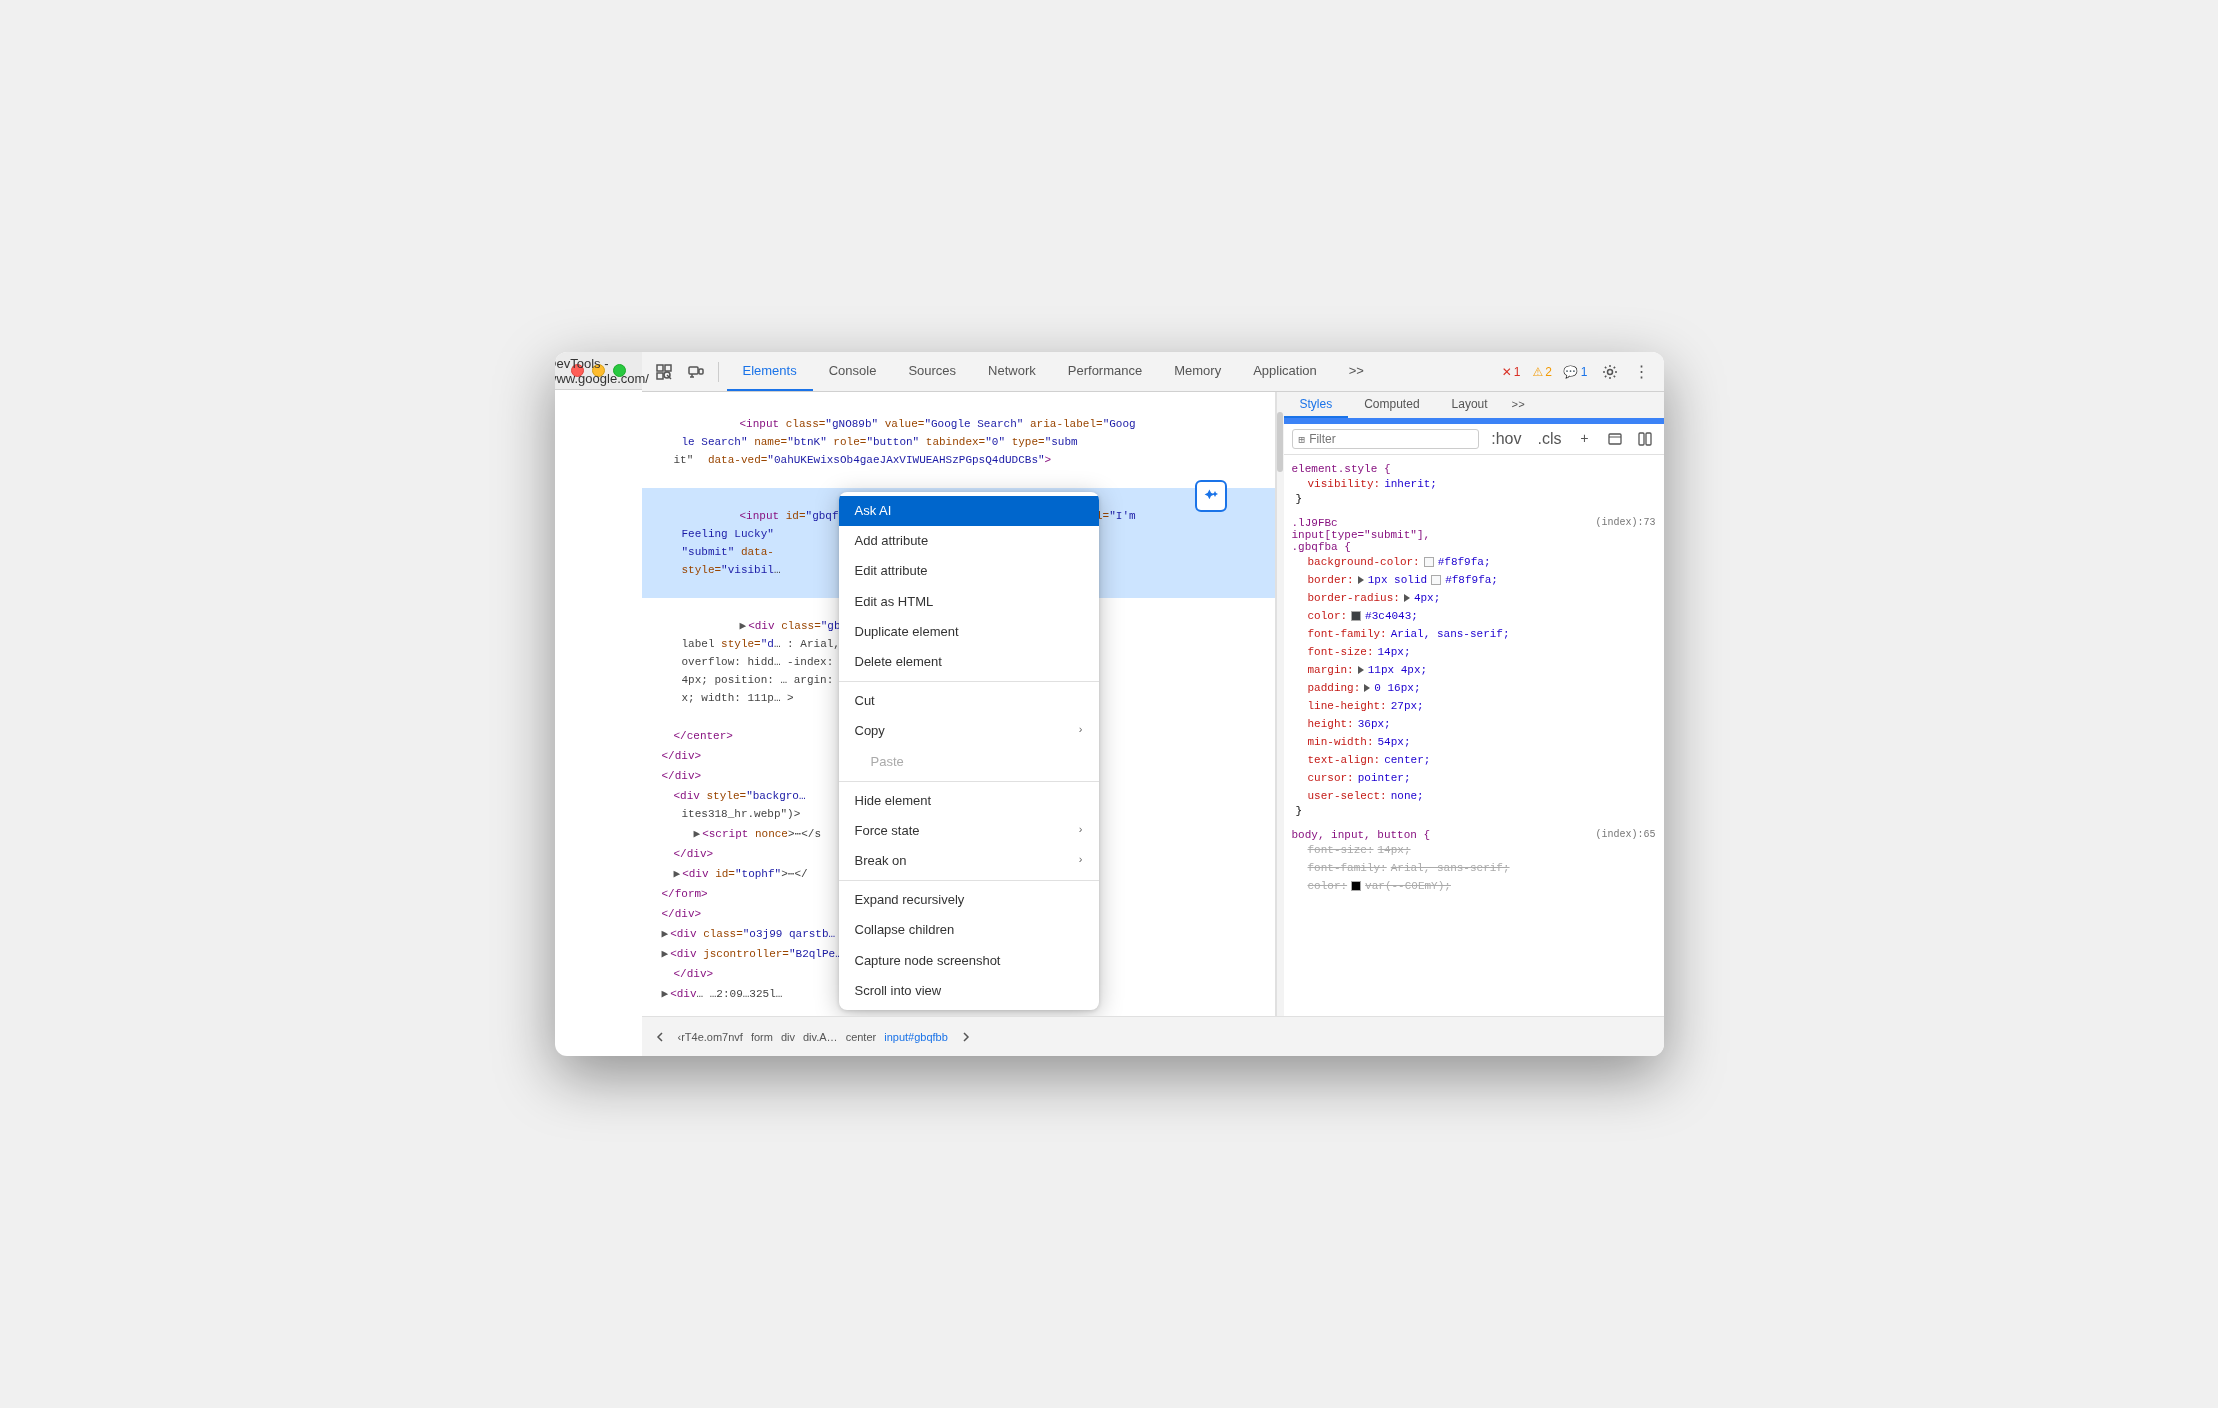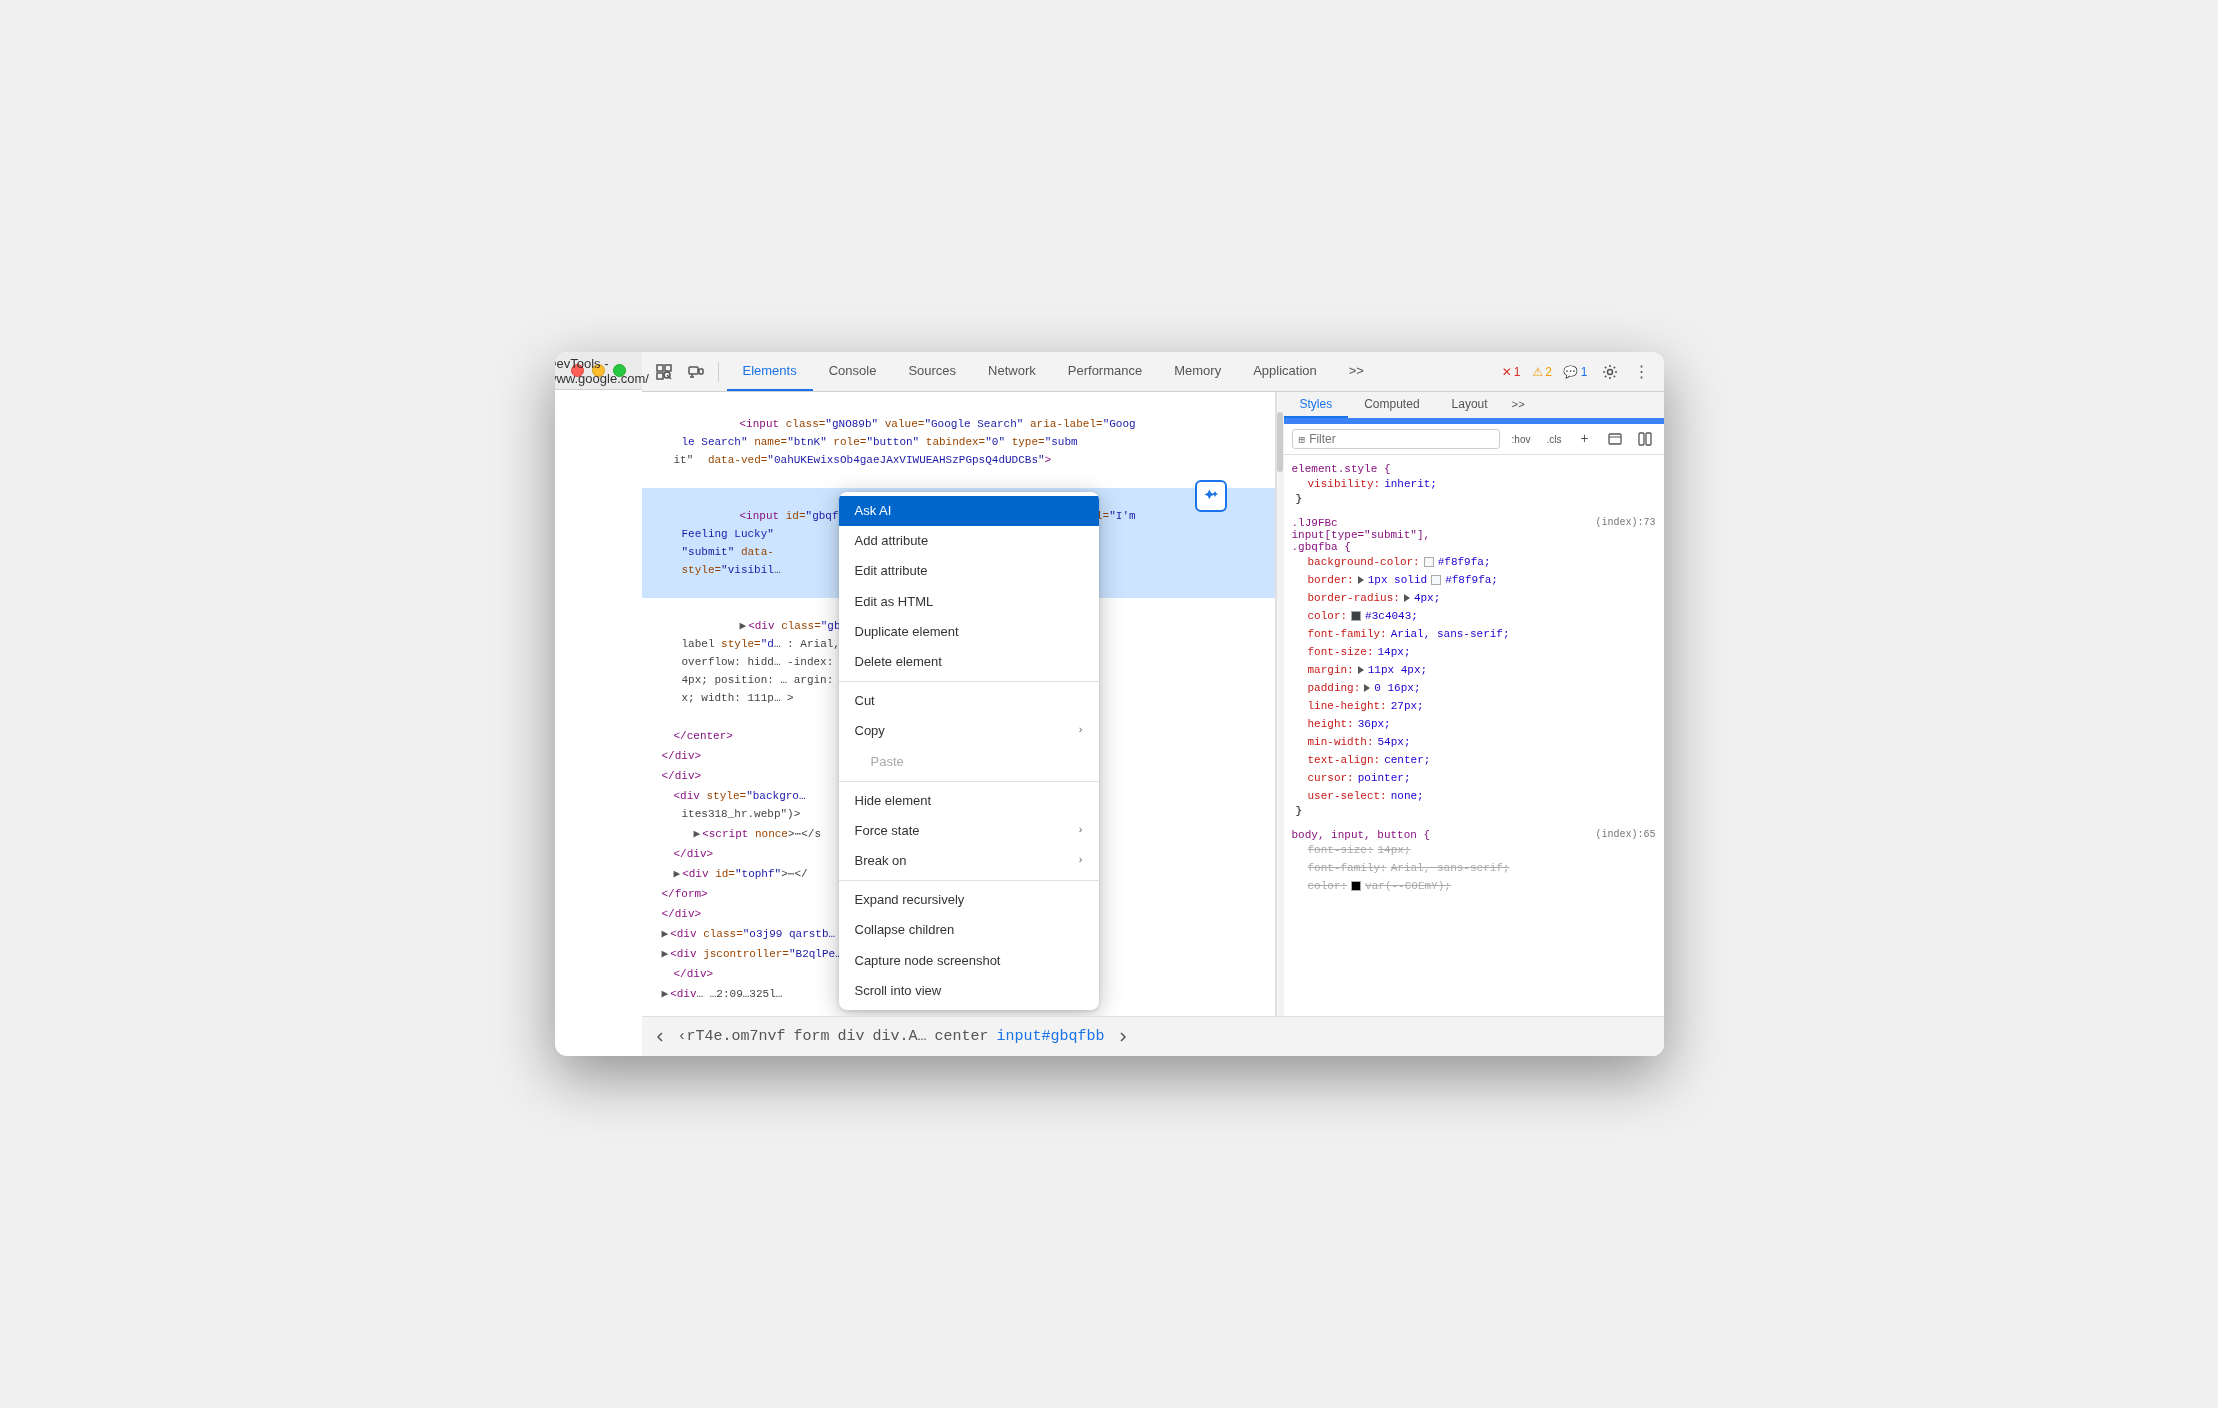--- a/index.html
+++ b/index.html
@@ -227,21 +227,21 @@
       height: 22px;
       display: flex;
       align-items: center;
       justify-content: center;
       cursor: pointer;
       color: #555;
       font-size: 14px;
       border-radius: 3px;
     }
     .hov-cls-btn {
-      font-size: 10px;
+      font-size: 16px;
       color: #555;
       cursor: pointer;
       padding: 2px 4px;
       border-radius: 3px;
       font-family: -apple-system, sans-serif;
     }
     .styles-content {
       flex: 1;
       overflow: auto;
       padding: 8px;
@@ -262,22 +262,22 @@
       gap: 4px;
     }
     .strikethrough { text-decoration: line-through; color: #aaa; }
     .breadcrumb-bar {
       background: #f3f3f3;
       border-top: 1px solid #e0e0e0;
       height: 40px;
       display: flex;
       align-items: center;
       padding: 0 8px;
-      font-family: Liberation Mono, monospace;
-      font-size: 15px;
+      font-family: Liberation Sans, sans-serif;
+      font-size: 11px;
       color: #555;
       gap: 0;
       overflow: hidden;
     }
     .breadcrumb-item {
       color: #555;
       cursor: pointer;
       padding: 0 4px;
     }
     .breadcrumb-item.active { color: #1a73e8; text-align: center; }

